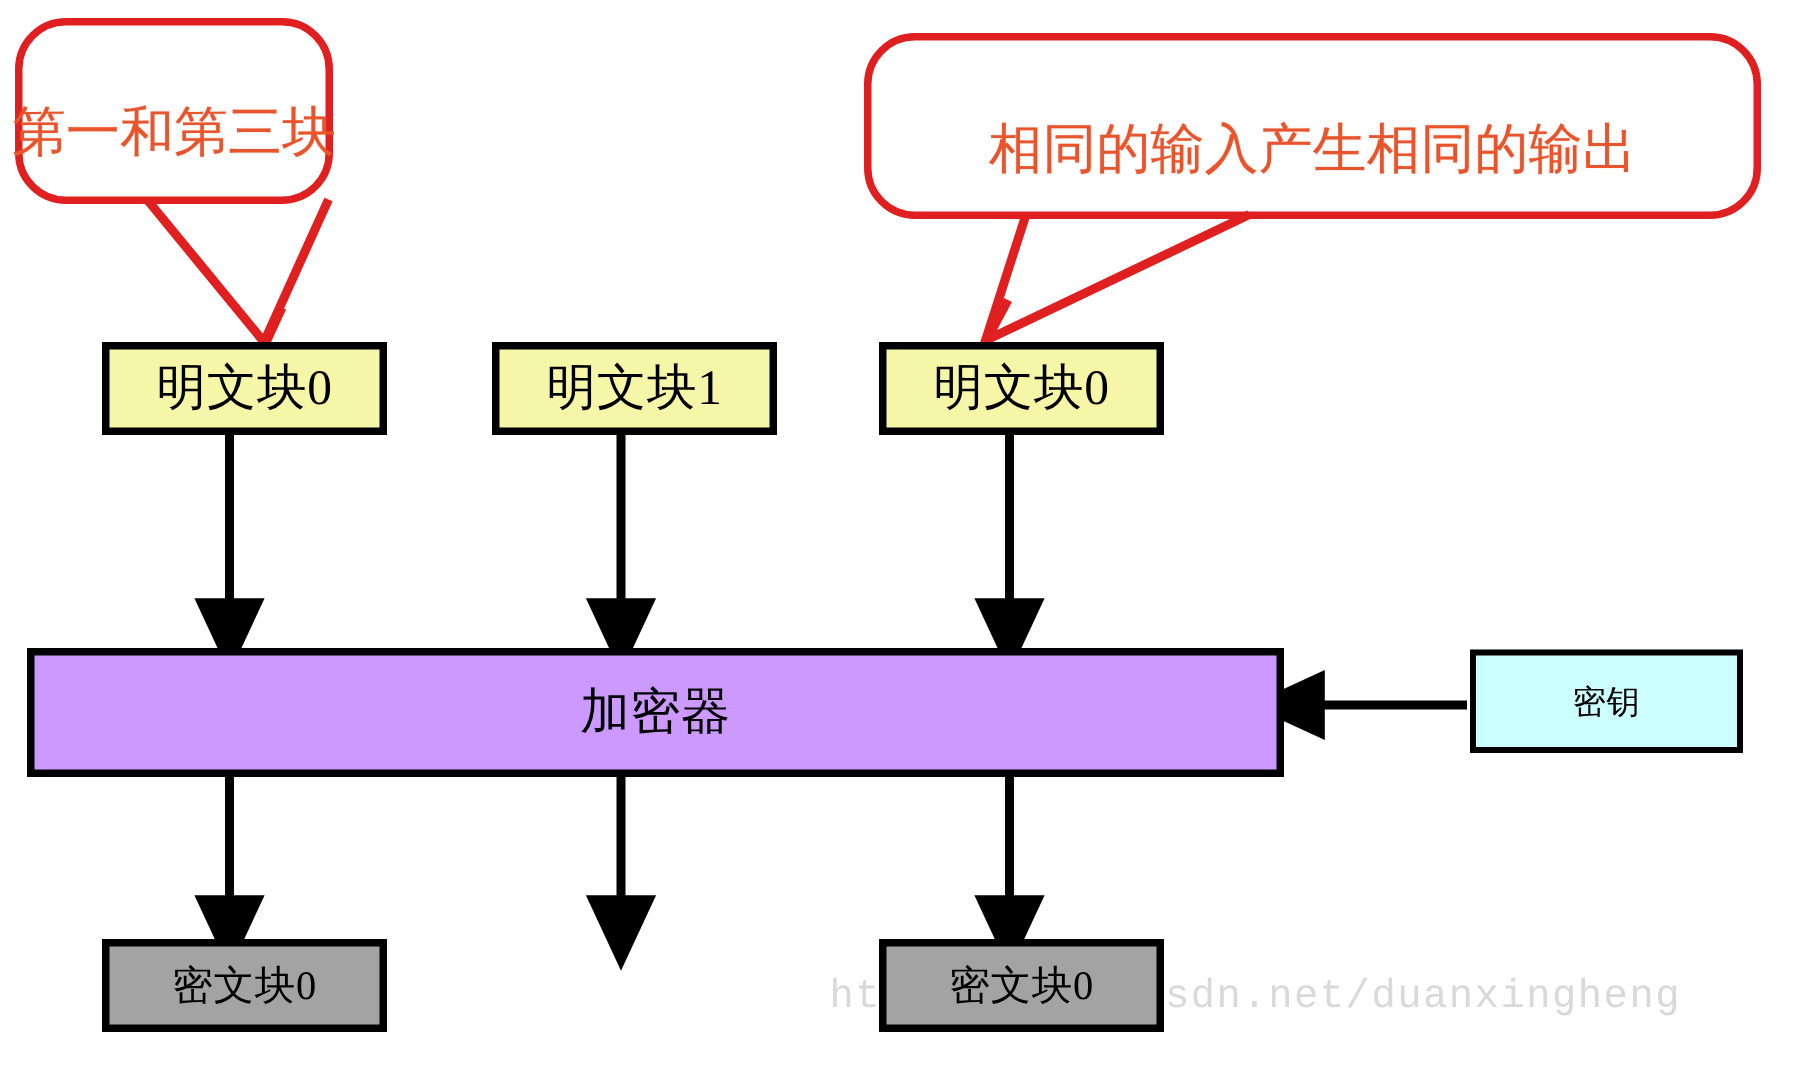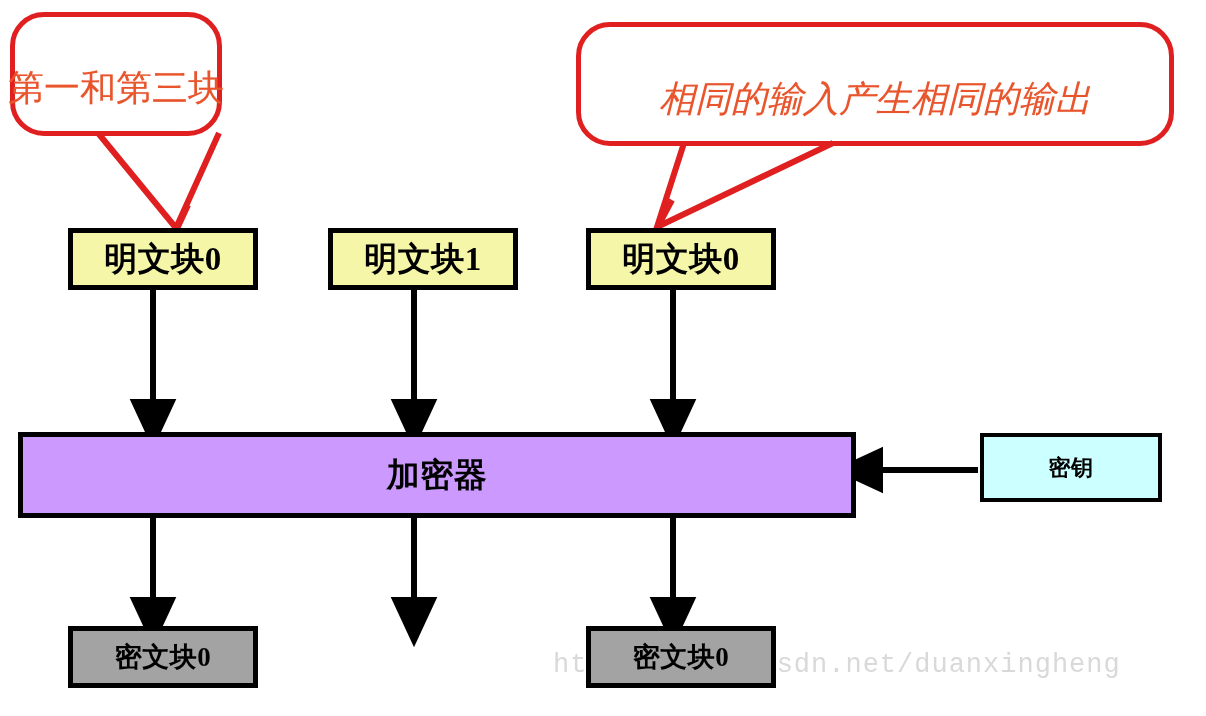--- a/index.html
+++ b/index.html
@@ -28,21 +28,21 @@
 
   
   .node {
     position: absolute;
     box-sizing: border-box;
     display: flex;
     align-items: center;
     justify-content: center;
     border: 5px solid #000000;
     color: #000000;
-    font-weight: bold;
+    font-weight: normal;
     letter-spacing: 0.5px;
     white-space: nowrap;
     line-height: 1;
   }
   .plain-block {
     background: #F6F6A8;
     font-size: 33px;
   }
   .cipher-block {
     background: #A3A3A3;
@@ -129,21 +129,21 @@
 
     <line x1="153" y1="502" x2="153" y2="622" stroke="#000000" stroke-width="6" marker-end="url(#arrow-black)"></line>
     <line x1="414" y1="502" x2="414" y2="622" stroke="#000000" stroke-width="6" marker-end="url(#arrow-black)"></line>
     <line x1="673" y1="502" x2="673" y2="622" stroke="#000000" stroke-width="6" marker-end="url(#arrow-black)"></line>
   </svg>
 
   <div class="callout" id="callout-1" style="left:10px; top:12px; width:212px; height:124px;">
     <span class="callout-text">第一和第三块</span>
   </div>
 
-  <div class="callout" id="callout-2" style="left:576px; top:22px; width:598px; height:124px;font-style:italic;">
+  <div class="callout" id="callout-2" style="left:576px; top:22px; width:598px; height:124px;">
     <span class="callout-text">相同的输入产生相同的输出</span>
   </div>
 
   <div class="node plain-block" style="left:68px; top:228px; width:190px; height:62px;">
     <span>明文块0</span>
   </div>
 
   <div class="node plain-block" style="left:328px; top:228px; width:190px; height:62px;">
     <span>明文块1</span>
   </div>

